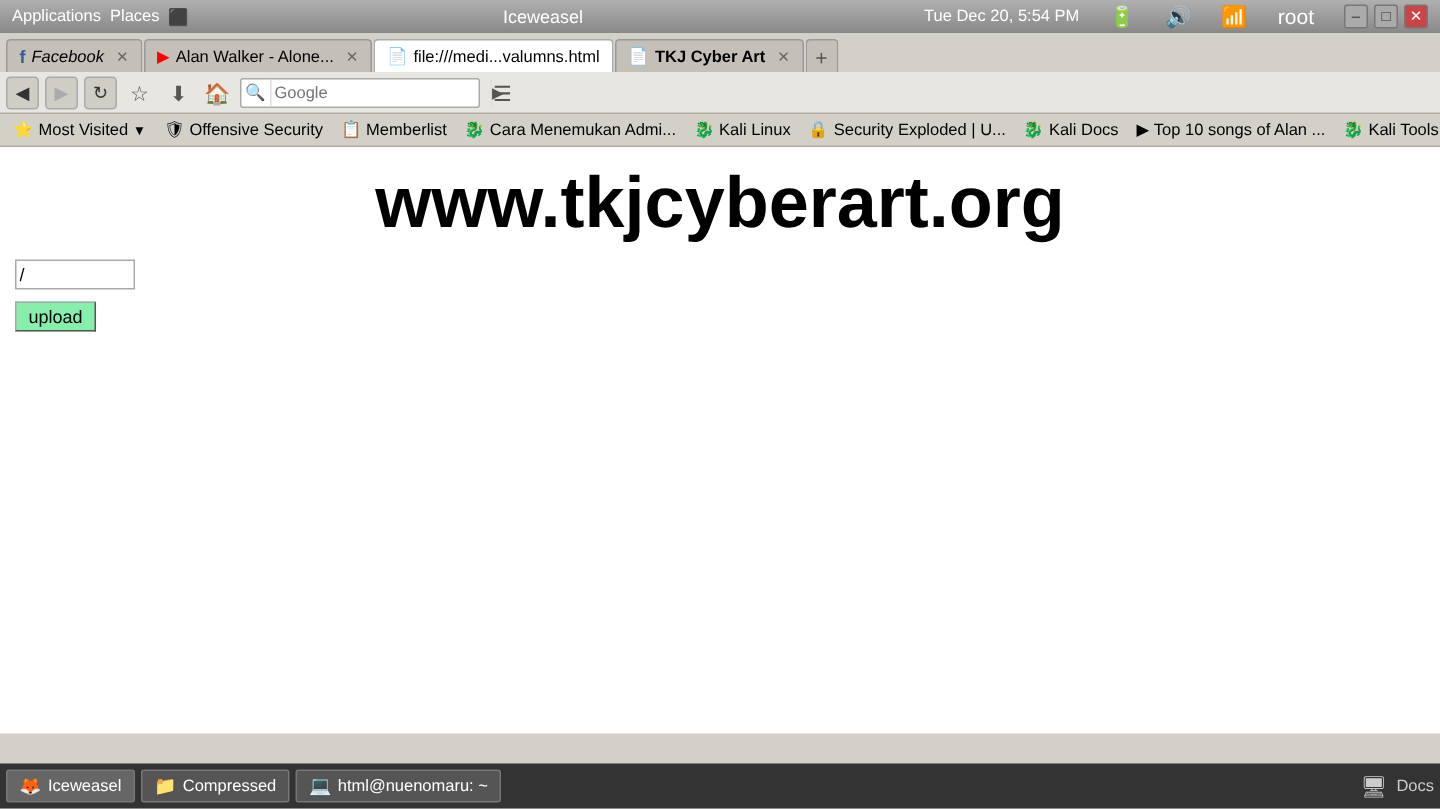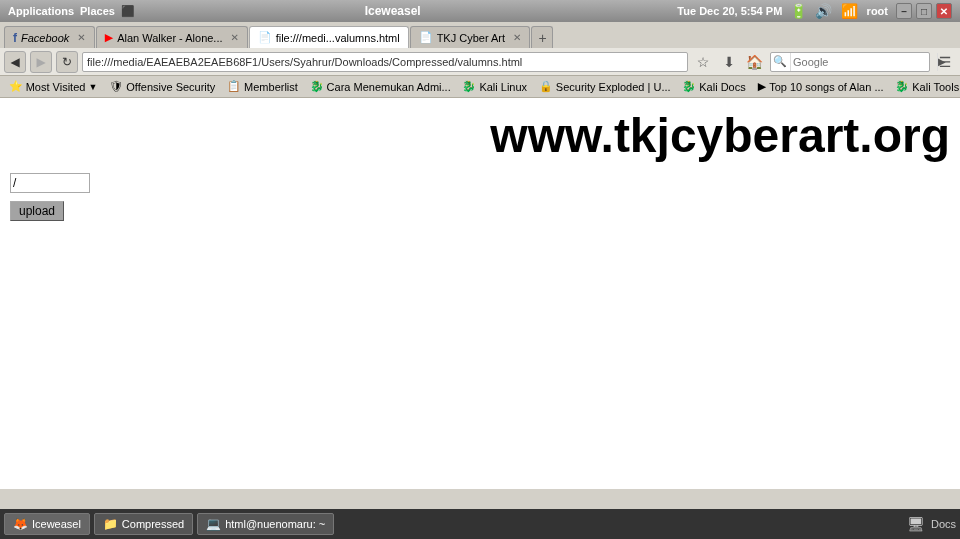--- a/index.html
+++ b/index.html
@@ -8,21 +8,20 @@
     
     .titlebar {
       background: linear-gradient(to bottom, #b0b0b0, #888);
       height: 22px;
       display: flex;
       align-items: center;
       justify-content: flex-end;
       padding: 0 8px;
       color: #fff;
       font-size: 12px;
-      font-weight: bold;
     }
     .titlebar-title { flex: 1; text-align: center; font-size: 12px; }
     .titlebar-controls { display: flex; gap: 4px; }
     .titlebar-btn {
       width: 16px; height: 16px;
       background: #aaa;
       border: 1px solid #777;
       border-radius: 2px;
       display: flex; align-items: center; justify-content: center;
       font-size: 10px; cursor: pointer; color: #333;
@@ -165,21 +164,21 @@
       background: #fff;
       flex: 1;
       padding: 10px;
       height: calc(539px - 22px - 20px - 26px - 28px - 22px - 30px);
       overflow: auto;
     }
     .page-title-large {
       font-size: 48px;
       font-weight: bold;
       color: #000;
-      text-align: right;
+      text-align: center;
       font-family: Arial, sans-serif;
       margin-bottom: 10px;
     }
     .path-input {
       width: 80px;
       height: 20px;
       border: 1px solid #aaa;
       font-size: 12px;
       padding: 0 2px;
     }
@@ -191,21 +190,21 @@
       background: #e8e6e0;
       cursor: pointer;
     }
     .filename-text { font-size: 12px; margin-left: 2px; }
     .upload-btn {
       display: block;
       margin-top: 8px;
       padding: 2px 8px;
       font-size: 12px;
       border: 1px outset #aaa;
-      background: #a3a3a3;
+      background: #86efac;
       cursor: pointer;
     }
 
     
     .taskbar {
       position: absolute;
       bottom: 0; left: 0; right: 0;
       height: 30px;
       background: #333;
       display: flex;
@@ -246,26 +245,26 @@
 <body>
 
 <div class="titlebar">
   <div style="width:100px; display:flex; align-items:center; gap:6px; font-size:11px;">
 
     <span style="font-size:11px; color:#fff; cursor:pointer;">Applications</span>
     <span style="font-size:11px; color:#fff; cursor:pointer;">Places</span>
     <span style="color:#fff; font-size:11px; cursor:pointer;">⬛</span>
   </div>
   <span class="titlebar-title">Iceweasel</span>
-  <div style="display:flex; align-items:center; gap:8px;">
+  <div style="display:flex; align-items:center; gap:20px;">
     <span style="font-size:11px; color:#fff;">Tue Dec 20,  5:54 PM</span>
     <span style="font-size:14px;">🔋</span>
     <span style="font-size:14px;">🔊</span>
     <span style="font-size:14px;">📶</span>
-    <span style="font-size:11px; color:#fff;">root</span>
+    <span style="font-size:14px; color:#fff;">root</span>
     <div class="titlebar-controls">
       <div class="titlebar-btn">–</div>
       <div class="titlebar-btn">□</div>
       <div class="titlebar-btn" style="background:#c44; color:#fff;">✕</div>
     </div>
   </div>
 </div>
 
 <div class="tabsbar">
   <div class="tab">
@@ -278,31 +277,30 @@
     <span style="font-size:11px;">Alan Walker - Alone...</span>
     <span class="tab-close">✕</span>
   </div>
   <div class="tab active">
     <span style="color:#555; font-size:11px;">📄</span>
     <span style="font-size:11px;">file:///medi...valumns.html</span>
     <span class="tab-close">✕</span>
   </div>
   <div class="tab">
     <span style="color:#555; font-size:11px;">📄</span>
-    <span style="font-size:11px;">TKJ Cyber Art</span>
+    <span style="font-size:11px;font-weight:bold;">TKJ Cyber Art</span>
     <span class="tab-close">✕</span>
   </div>
   <div class="tab-add">+</div>
 </div>
 
 <div class="addressbar">
   <div class="nav-btn">◀</div>
   <div class="nav-btn" style="color:#aaa;">▶</div>
   <div class="nav-btn">↻</div>
-  <input class="address-input" type="text" value="file:///media/EAEAEBA2EAEB68F1/Users/Syahrur/Downloads/Compressed/valumns.html" style="">
   <div class="star-btn">☆</div>
   <div class="dl-btn">⬇</div>
   <div class="home-btn">🏠</div>
   <div class="search-container">
     <div class="search-icon-flag" style="font-size:11px;">🔍</div>
     <input class="search-input" type="text" placeholder="Google" style="">
     <div class="search-submit">▶</div>
   </div>
   <div class="menu-btn">☰</div>
 </div>

